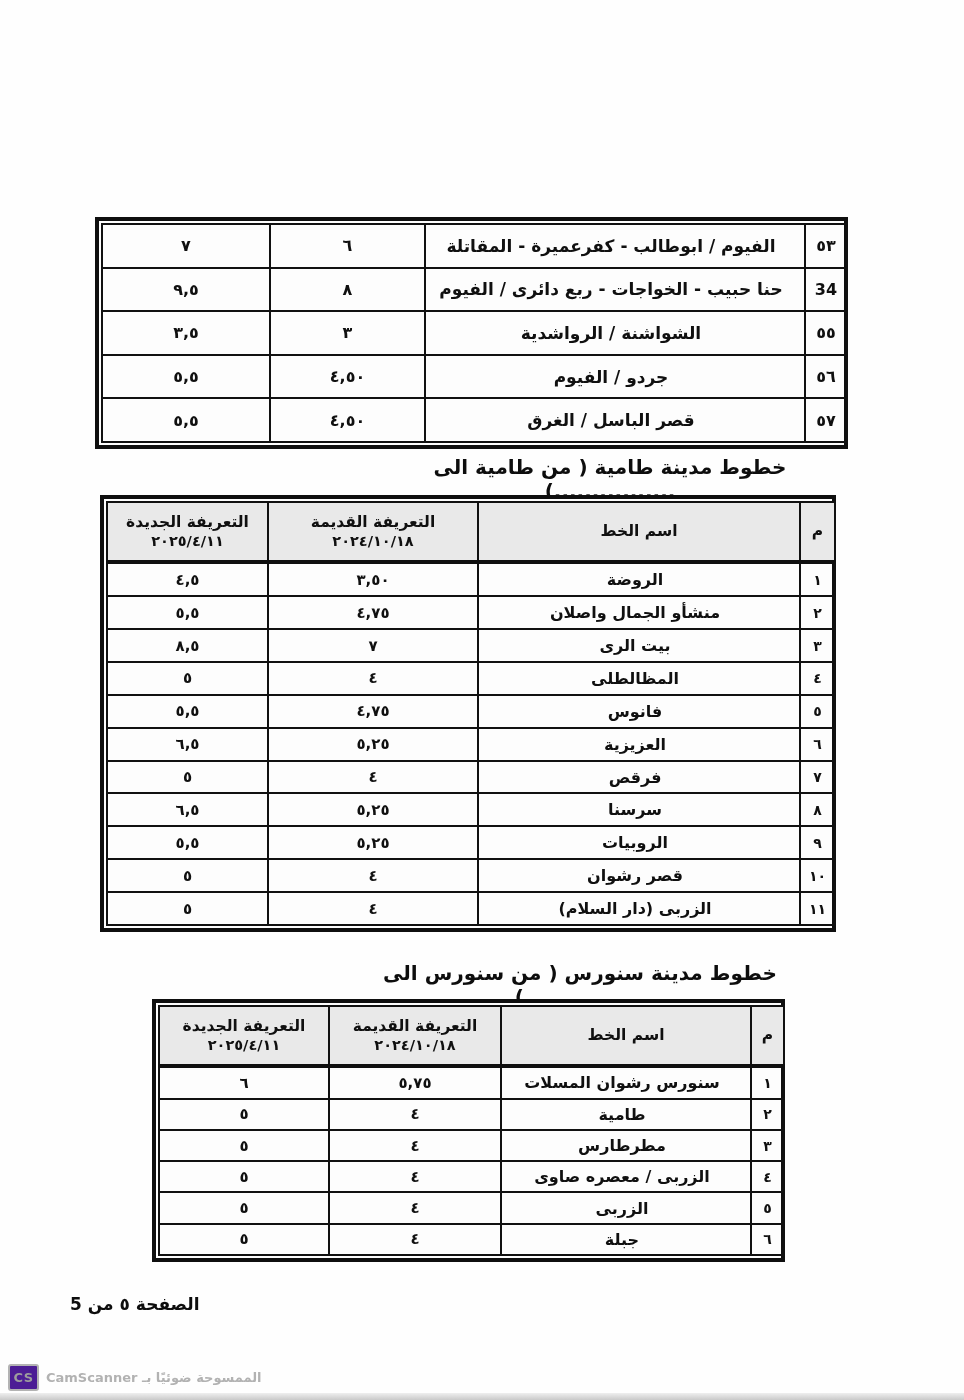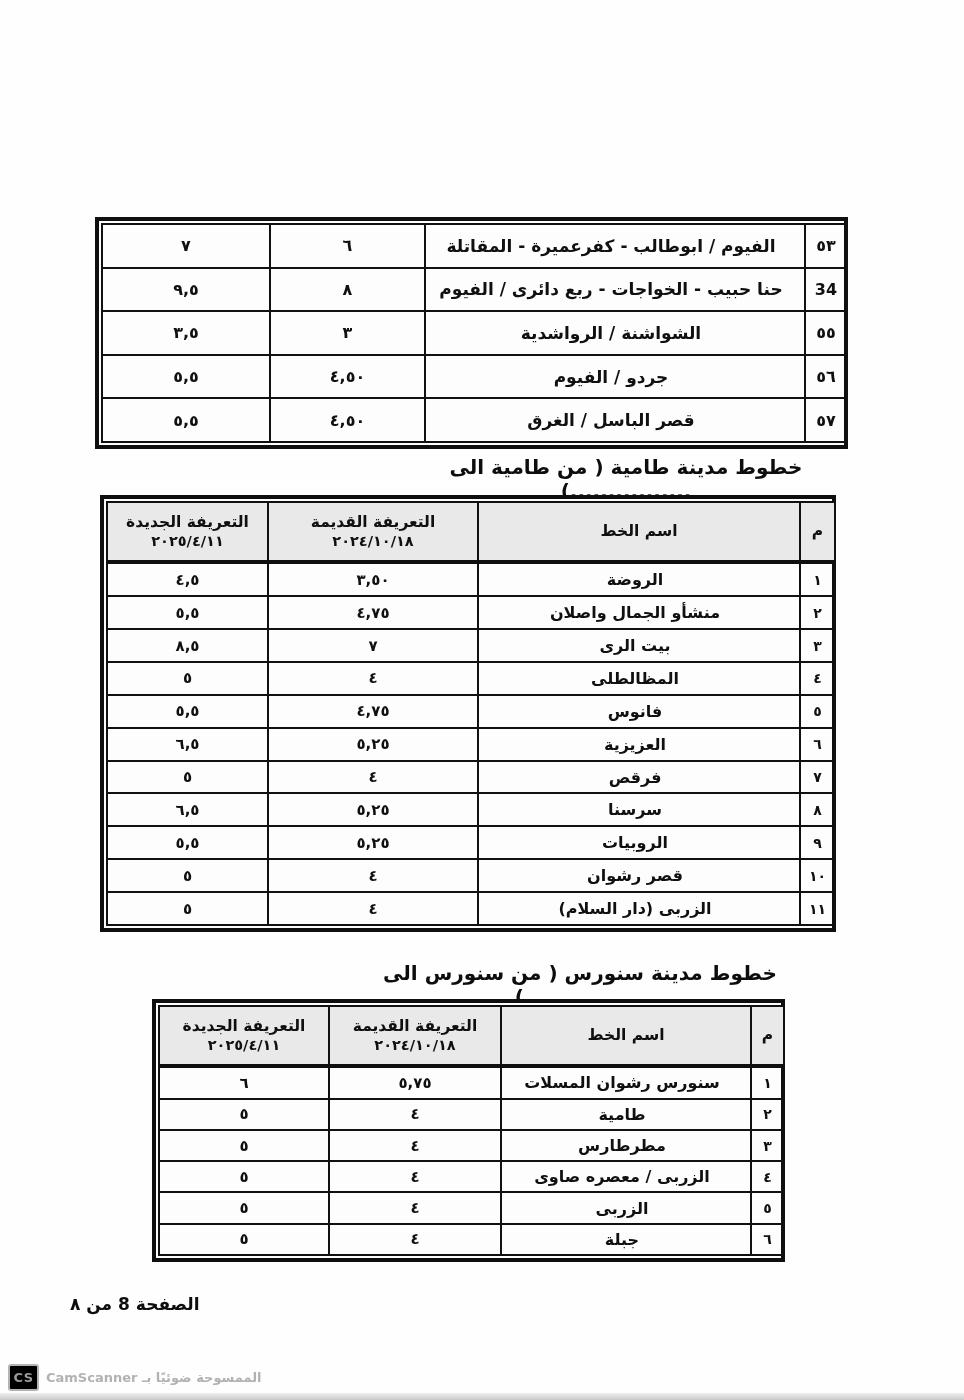--- a/index.html
+++ b/index.html
@@ -73,21 +73,21 @@
   .tbl-bot col.w-new{width:170px;}
   
   .section-title{
     position:absolute;
     direction:rtl;
     text-align:center;
     font-size:20px;
     font-weight:bold;
     color:#0d0d0d;
   }
-  .title-1{left:386px;top:455px;width:480px;}
+  .title-1{left:370px;top:455px;width:480px;}
   .title-2{left:340px;top:961px;width:480px;}
   
   .page-footer{
     position:absolute;
     left:70px;top:1294px;
     direction:rtl;
     font-size:17px;
     font-weight:bold;
     color:#0d0d0d;
   }
@@ -97,21 +97,21 @@
     left:8px;top:1364px;
     display:flex;
     align-items:center;
     gap:7px;
     color:#adadad;
   }
   .cs-logo{
     width:27px;height:23px;
     border:2px solid #b3b3b3;
     border-radius:3px;
-    background:#000000;
+    background:#4c1d95;
     color:#9d9d9d;
     display:flex;align-items:center;justify-content:center;
     font-size:13px;font-weight:bold;
     letter-spacing:0.5px;
   }
   .wm-text{
     direction:rtl;
     font-size:13px;
     font-weight:bold;
     color:#b2b2b2;
@@ -332,21 +332,21 @@
           <tr>
             <td class="c-no">٦</td>
             <td class="c-name">جبلة</td>
             <td class="c-old">٤</td>
             <td class="c-new">٥</td>
           </tr>
         </tbody>
     </table>
   </div>
 
-  <div class="page-footer">الصفحة 8 من ٨</div>
+  <div class="page-footer">الصفحة ٥ من 5</div>
 
   <div class="watermark">
     <div class="cs-logo">CS</div>
     <div class="wm-text">الممسوحة ضوئيًا بـ CamScanner</div>
   </div>
 
   <div class="scan-edge"></div>
 
 </div>
 

